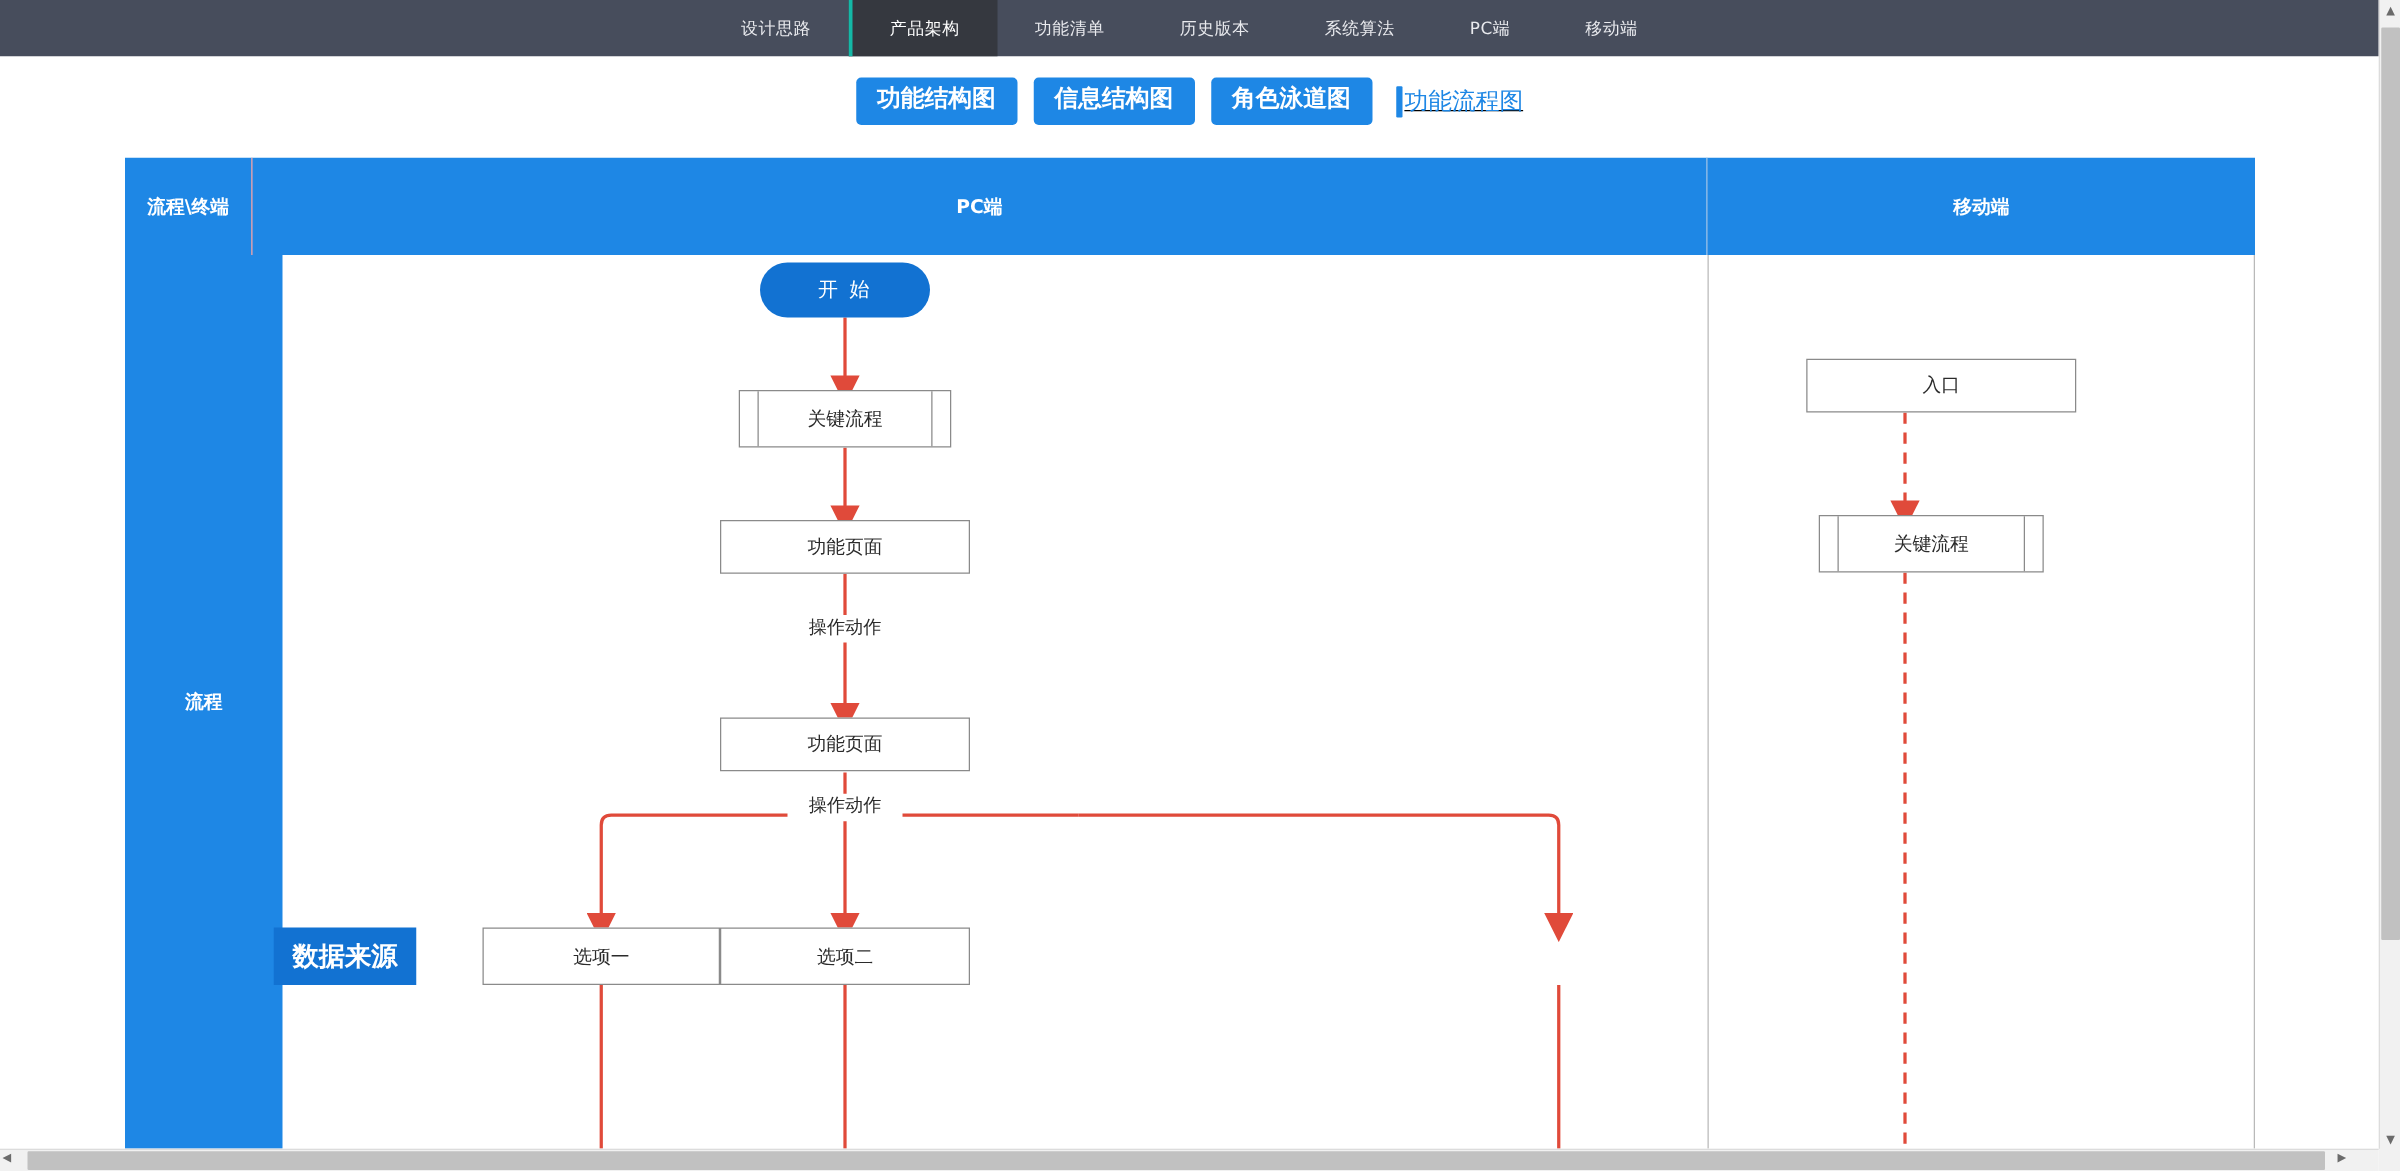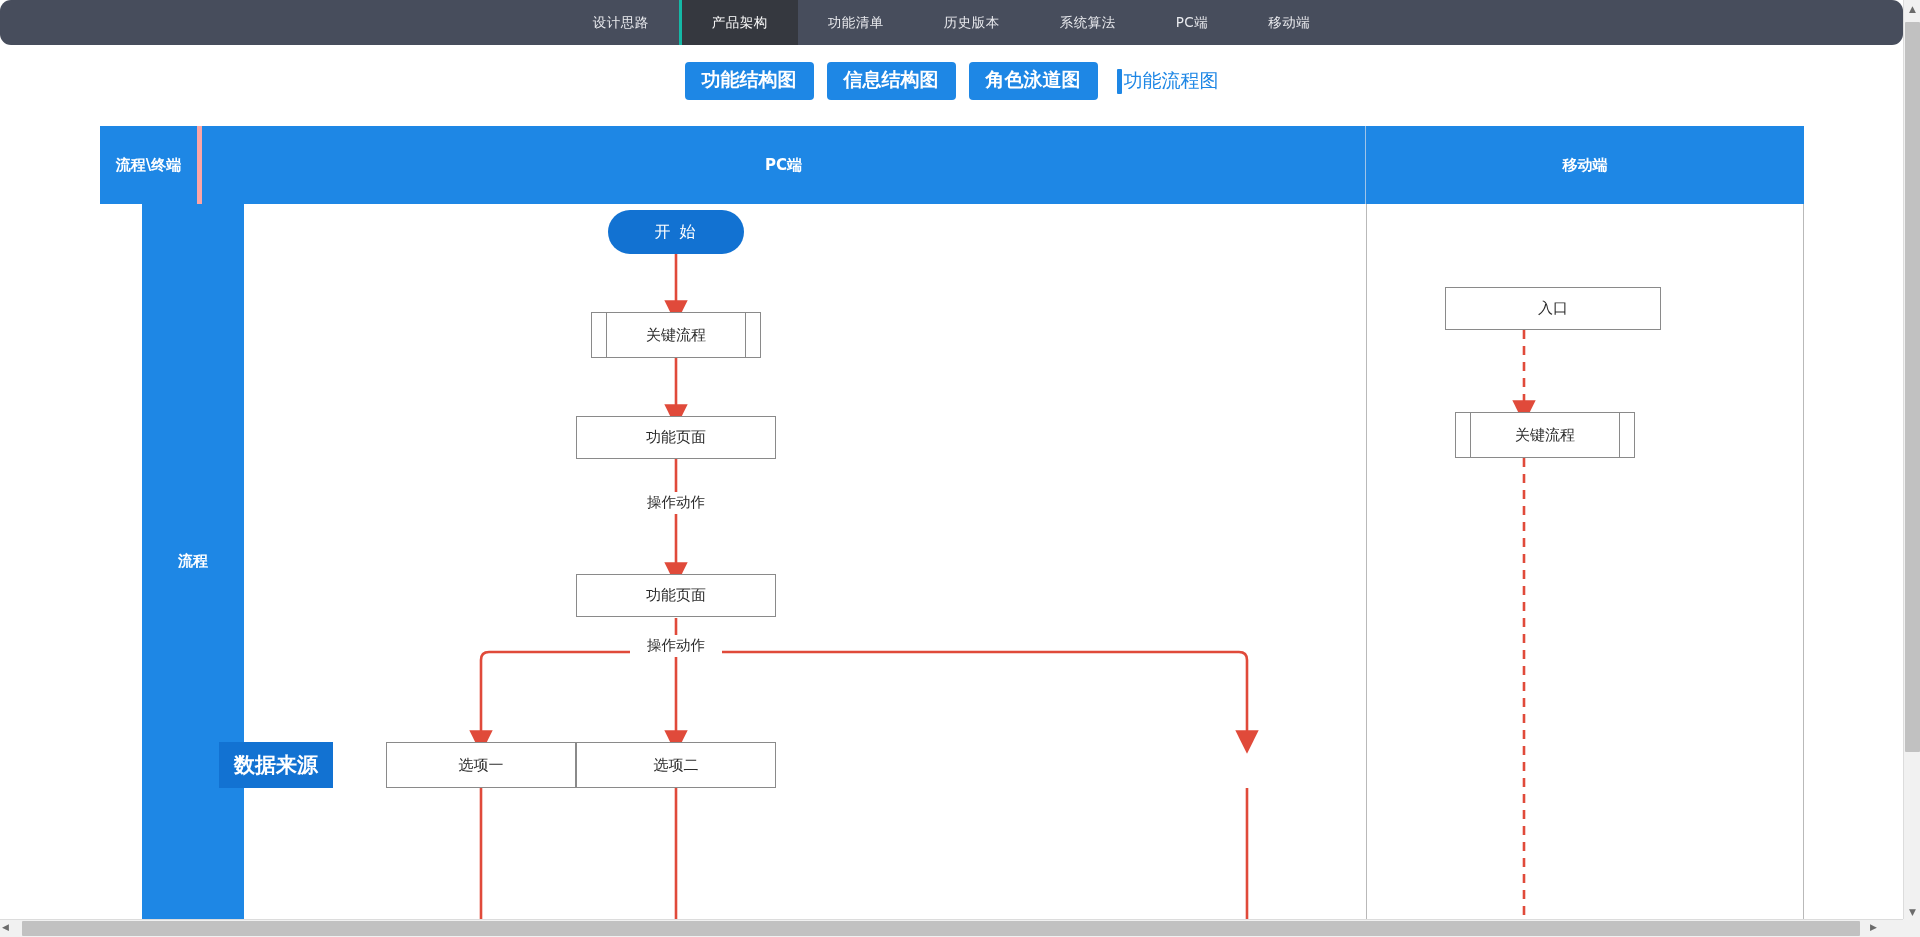--- a/index.html
+++ b/index.html
@@ -10,21 +10,21 @@
     overflow: hidden;
     background: #ffffff;
     font-family: "DejaVu Sans", "Liberation Sans", sans-serif;
   }
 
   
   #topnav {
     position: absolute; left: 0; top: 0;
     width: 1903px; height: 45px;
     background: #474d5c;
-    display: flex; align-items: stretch; justify-content: center; border-radius: 11px;
+    display: flex; align-items: stretch; justify-content: center;
   }
   .nav-item {
     display: flex; align-items: center; justify-content: center;
     color: #e9eaee;
     font-size: 13.5px;
     padding: 0 30px;
     letter-spacing: .5px;
     white-space: nowrap;
     cursor: pointer;
   }
@@ -51,20 +51,21 @@
     font-size: 19px;
     font-weight: 700;
     padding: 7px 17px 9px 17px;
     cursor: pointer;
     line-height: 1.15;
     white-space: nowrap;
   }
   .tab-current {
     display: flex; align-items: center; gap: 2px;
     margin-left: 6px;
+    text-decoration: underline;
   }
   .tab-bar-mark {
     width: 5px; height: 25px; background: #1e87e5; border-radius: 1px;
   }
   .tab-current-label {
     color: #1e87e5;
     font-size: 19px;
     white-space: nowrap;
   }
 
@@ -79,36 +80,36 @@
     position: absolute; left: 0; top: 0;
     width: 1704px; height: 78px;
     background: #1e87e5;
     color: #ffffff;
   }
   .head-cell {
     position: absolute; top: 0; height: 78px;
     display: flex; align-items: center; justify-content: center;
     font-size: 15px; font-weight: 700; white-space: nowrap;
   }
-  #head-corner { left: 0;    width: 102px;  border-right: 5px solid #fca5a5; }
+  #head-corner { left: 0;    width: 102px;  border-right: 1px solid #fca5a5; }
   #head-pc     { left: 102px; width: 1164px; border-right: 1px solid #9fc4e8; }
   #head-mobile { left: 1266px; width: 438px; }
 
   #lane-body {
     position: absolute; left: 0; top: 78px;
     width: 1704px; height: 715px;
     background: #ffffff;
   }
   #row-label {
     position: absolute; left: 0; top: 0;
-    width: 102px; height: 715px;
+    width: 126px; height: 715px;
     background: #1e87e5;
     color: #ffffff;
     display: flex; align-items: center; justify-content: center;
-    font-size: 15px; font-weight: 700; margin-left: 42px;
+    font-size: 15px; font-weight: 700;
   }
   #lane-divider {
     position: absolute; left: 1266px; top: 0;
     width: 1px; height: 715px; background: #b9b9b9;
   }
   #body-right-edge {
     position: absolute; left: 1703px; top: 0;
     width: 1px; height: 715px; background: #b9b9b9;
   }
 

